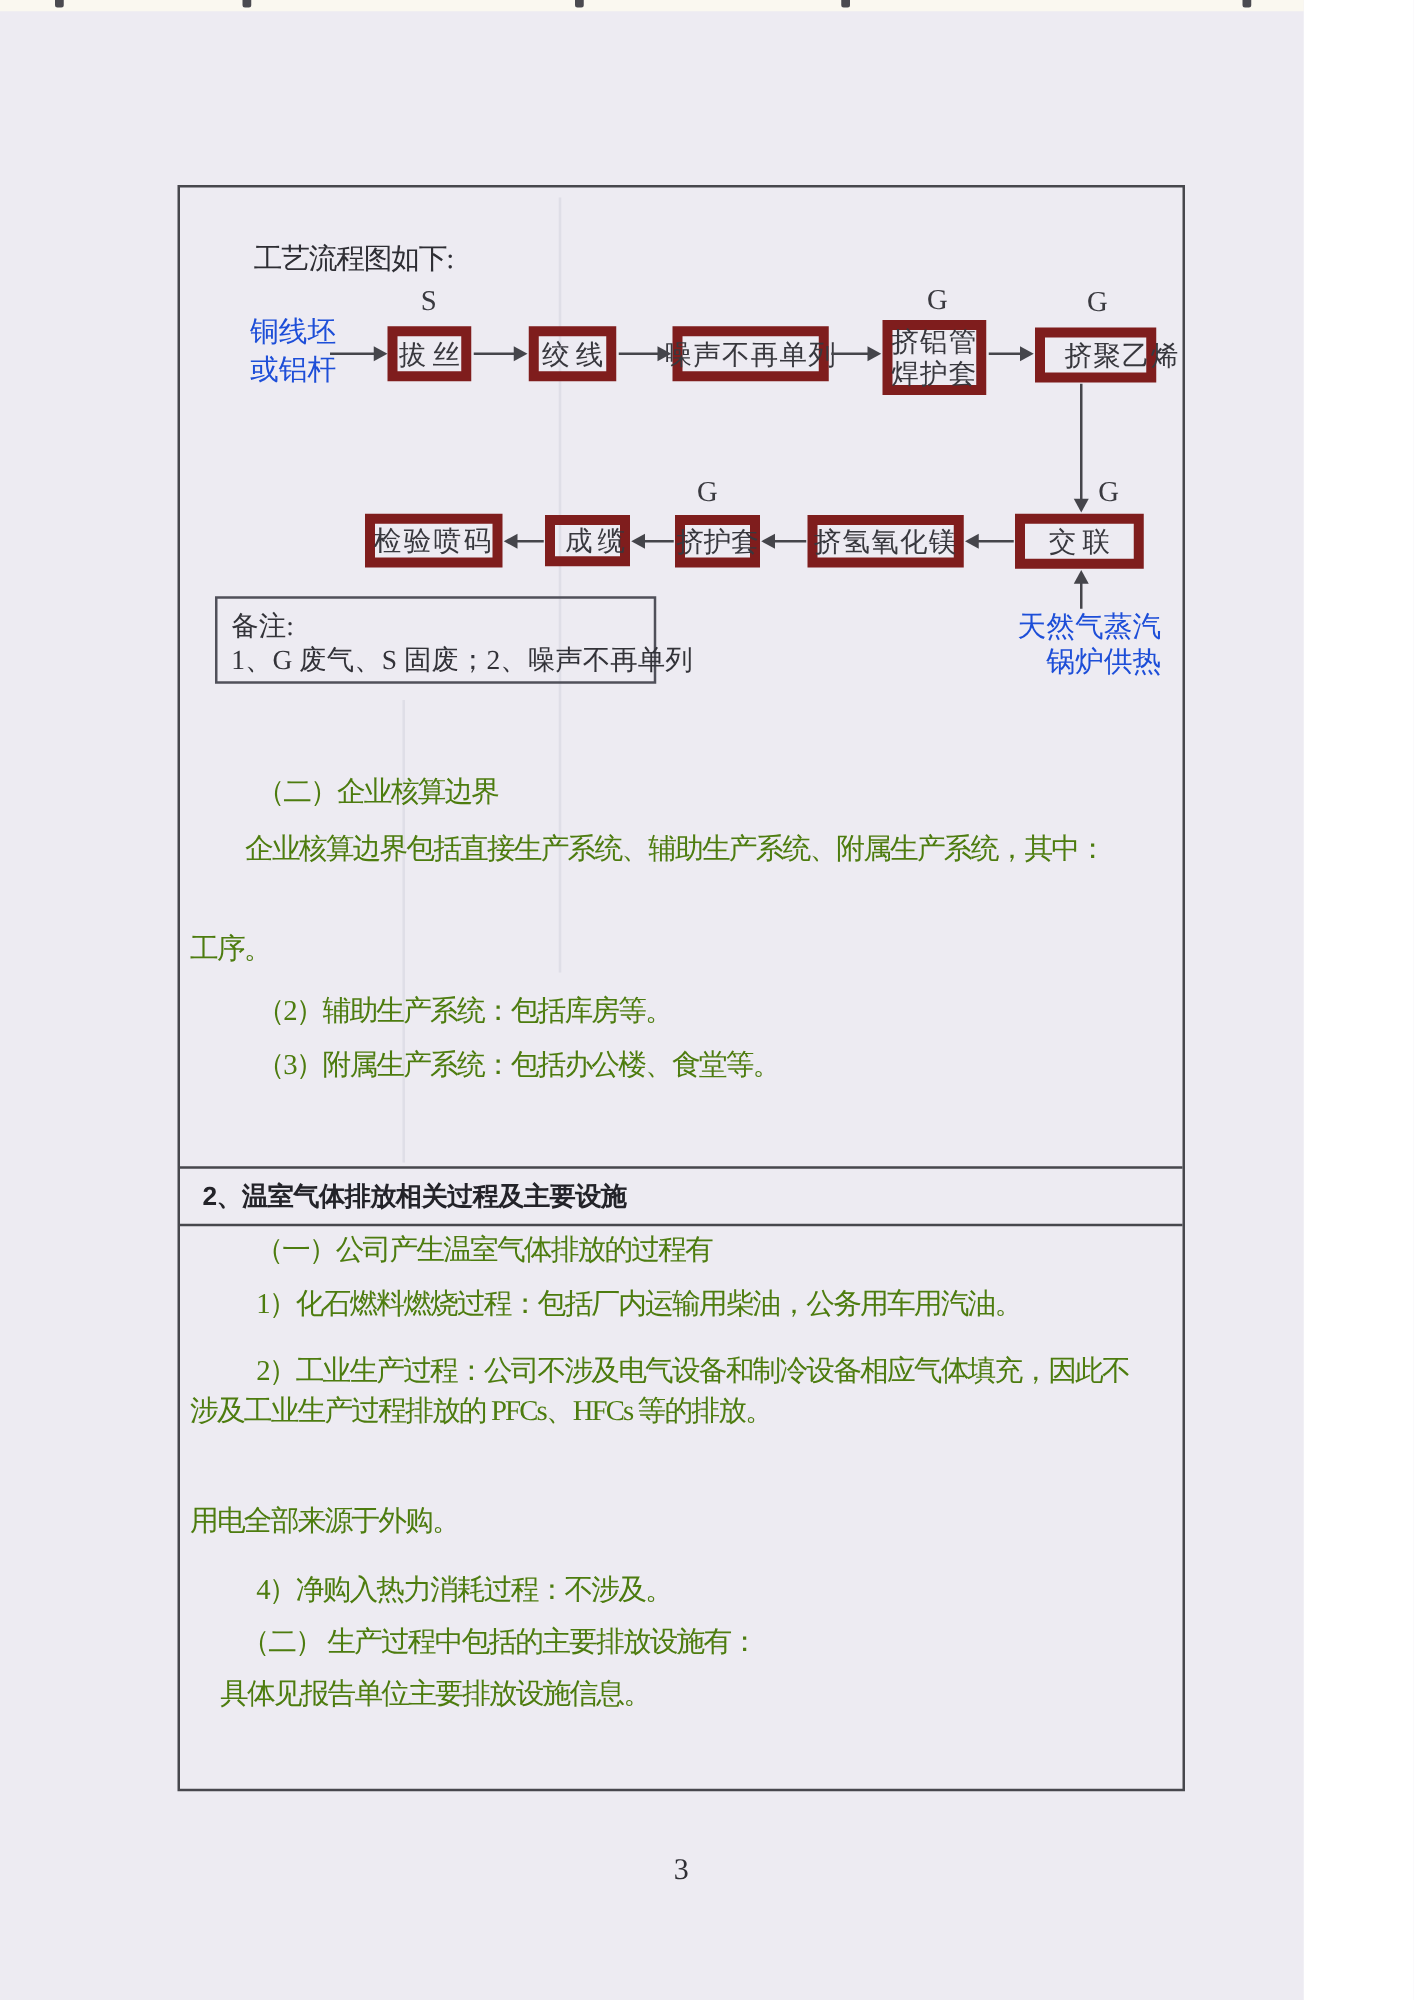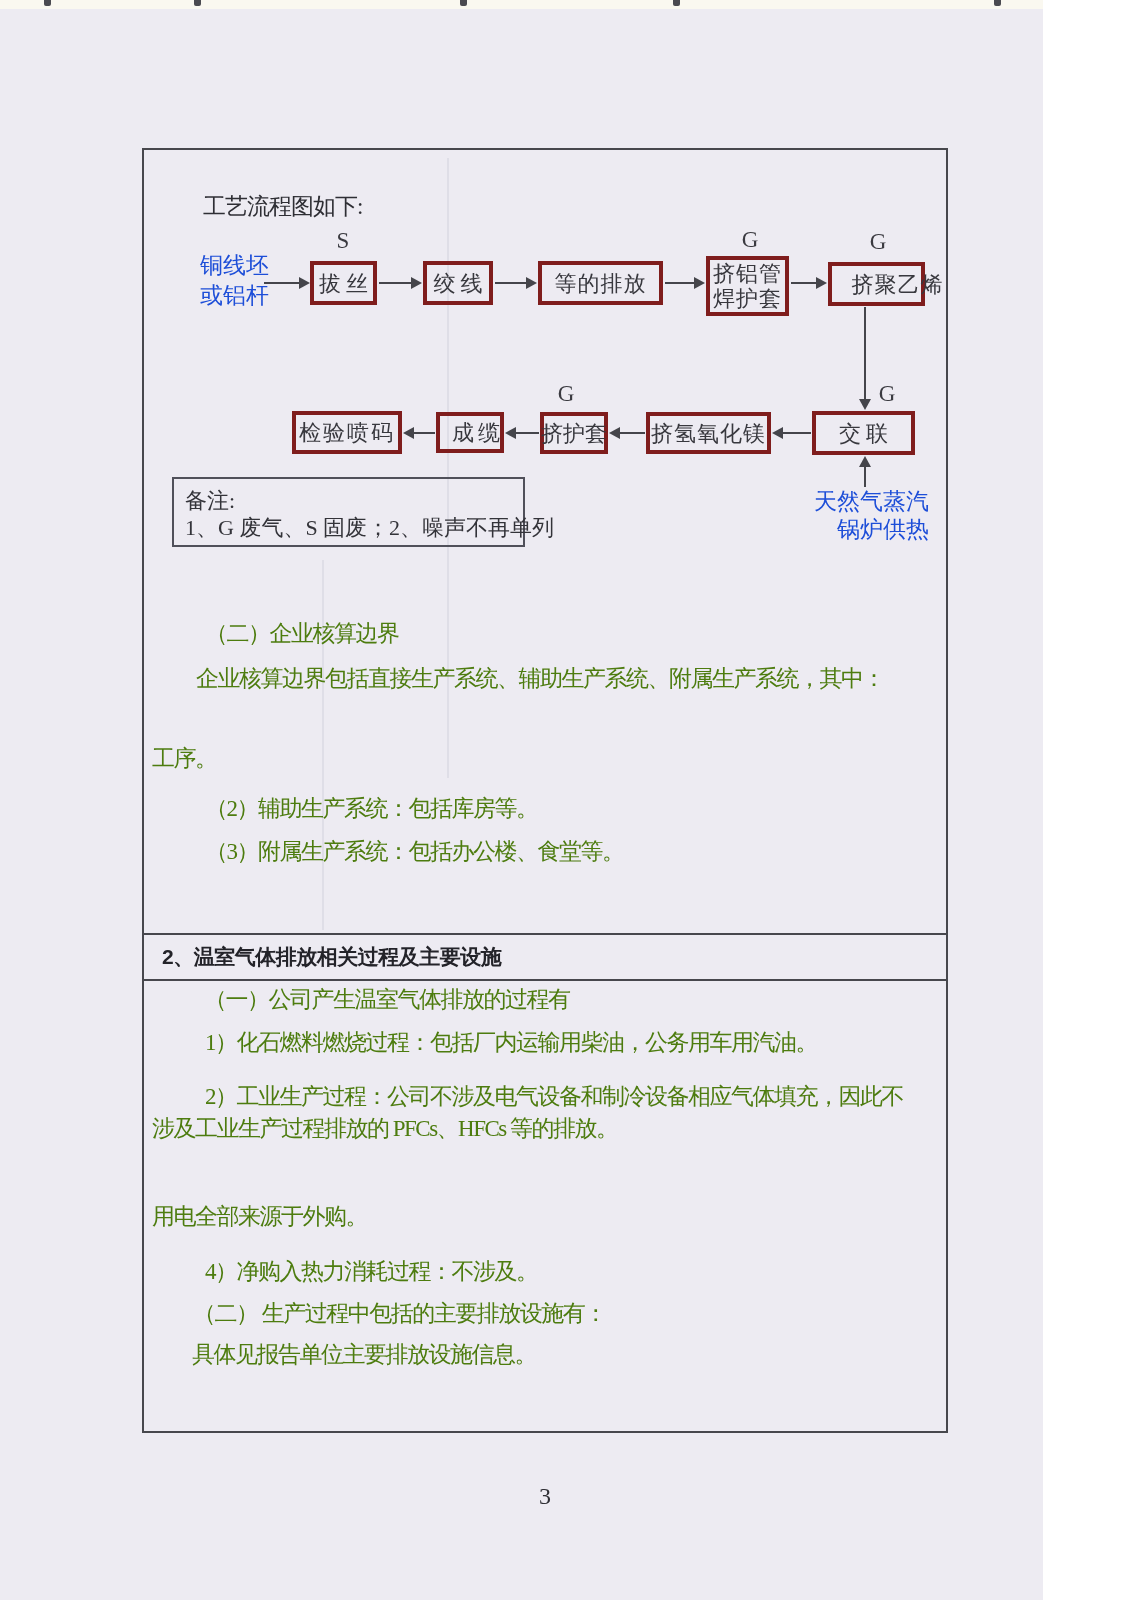--- a/index.html
+++ b/index.html
@@ -22,21 +22,21 @@
 
   
   .table-frame{position:absolute;left:142px;top:148px;width:806px;height:1285px;
     box-sizing:border-box;border:2px solid #47474d;background:transparent;}
   .hdiv{position:absolute;left:144px;width:802px;height:2px;background:#47474d;}
   .hdiv.h1{top:933px;}
   .hdiv.h2{top:979px;}
 
   
   .flow-title{position:absolute;left:203px;top:191px;font-size:23px;letter-spacing:-1px;white-space:nowrap;color:#2e2e34;}
-  .fbox{position:absolute;box-sizing:border-box;border:4px solid #7f1d1d;
+  .fbox{position:absolute;box-sizing:border-box;border:8px solid #7f1d1d;
     display:flex;align-items:center;justify-content:center;
     font-size:22px;color:#38383e;text-align:center;line-height:25px;white-space:nowrap;}
   .fbox.two{flex-direction:column;}
   .b1{left:310px;top:261px;width:67px;height:44px;letter-spacing:5px;text-indent:5px;}
   .b2{left:423px;top:261px;width:70px;height:44px;letter-spacing:5px;text-indent:5px;}
   .b3{left:538px;top:261px;width:125px;height:44px;letter-spacing:1px;}
   .b4{left:706px;top:256px;width:83px;height:60px;letter-spacing:1px;}
   .b5{left:828px;top:262px;width:97px;height:44px;letter-spacing:1px;padding-left:42px;}
   .b6{left:812px;top:411px;width:103px;height:44px;letter-spacing:5px;text-indent:5px;}
   .b7{left:646px;top:412px;width:125px;height:42px;letter-spacing:1px;}
@@ -100,21 +100,21 @@
     font-size:21px;letter-spacing:-0.5px;color:#232329;padding-left:18px;white-space:nowrap;}
 
   .m0{left:204px;top:985px;}
   .m1{left:205px;top:1028px;}
   .m2{left:205px;top:1082px;}
   .m3{left:152px;top:1114px;}
   .m4{left:205px;top:1169px;}
   .m5{left:152px;top:1202px;}
   .m6{left:205px;top:1257px;}
   .m7{left:193px;top:1299px;}
-  .m8{left:192px;top:1340px;}
+  .m8{left:176px;top:1340px;}
 
   .pagenum{position:absolute;left:142px;top:1483px;width:806px;text-align:center;
     font-size:24px;color:#2f2f35;}
 </style>
 </head>
 <body>
 
 <div class="page">
 
   <div class="top-strip"></div>
@@ -139,21 +139,21 @@
   </div>
 
   <div class="marker mk-s1">S</div>
   <div class="marker mk-g1">G</div>
   <div class="marker mk-g2">G</div>
   <div class="marker mk-g3">G</div>
   <div class="marker mk-g4">G</div>
 
   <div class="fbox b1">拔丝</div>
   <div class="fbox b2">绞线</div>
-  <div class="fbox b3">等的排放</div>
+  <div class="fbox b3">噪声不再单列</div>
   <div class="fbox two b4">
     <div>挤铝管</div>
     <div>焊护套</div>
   </div>
   <div class="fbox b5">挤聚乙烯</div>
 
   <div class="fbox b6">交联</div>
   <div class="fbox b7">挤氢氧化镁</div>
   <div class="fbox b8">挤护套</div>
   <div class="fbox b9">成缆</div>

